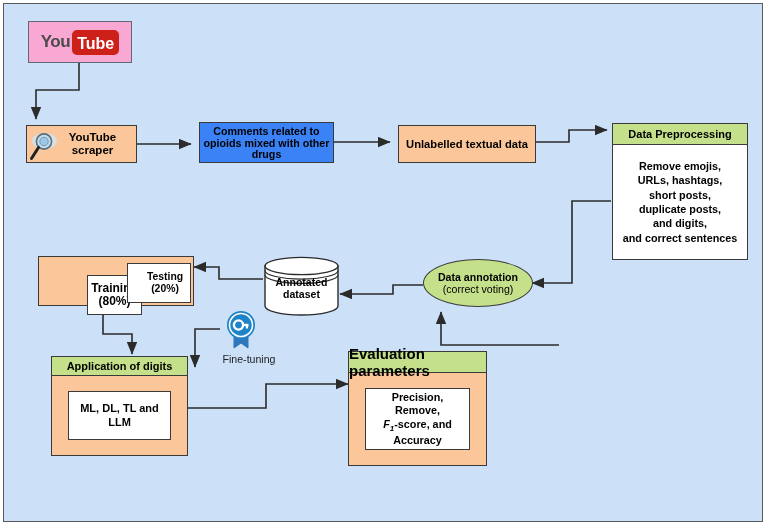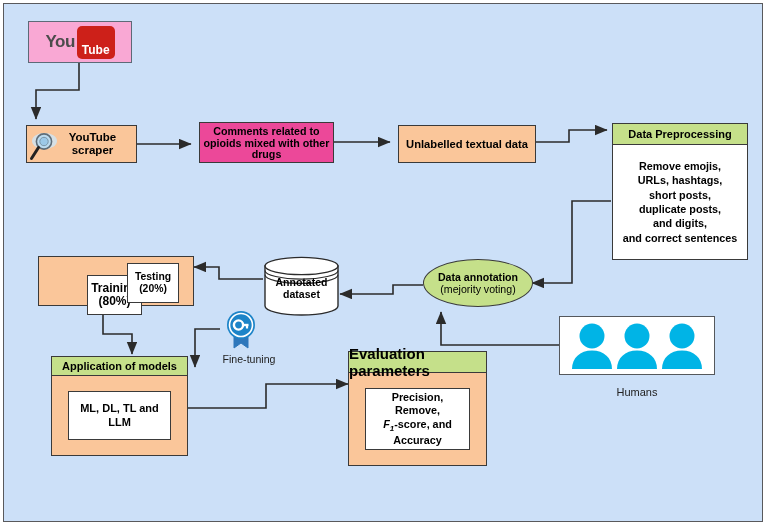--- a/index.html
+++ b/index.html
@@ -21,21 +21,21 @@
   .txt{
     display:flex;align-items:center;justify-content:center;
     text-align:center;line-height:1.12;
   }
   
   .box-orange{
     background:#fac69a;border:1px solid #3a3a3a;
     font-weight:bold;color:#000;
   }
   .box-green{
-    background:#ec4899;border:1px solid #3a3a3a;
+    background:#3b82f6;border:1px solid #3a3a3a;
     font-weight:bold;color:#000;
   }
   .box-white{
     background:#ffffff;border:1px solid #3a3a3a;
     font-weight:bold;color:#000;
   }
   .box-gray{
     background:#f9a8d4;border:1px solid #5d6a77;
   }
   
@@ -126,21 +126,21 @@
 
       <path d="M216,325 L191,325 L191,363" marker-end="url(#ah)"></path>
 
       <path d="M183,404 L262,404 L262,380 L344,380" marker-end="url(#ah)"></path>
     </g>
   </svg>
 
   <div class="node box-gray" style="left:24px;top:17px;width:104px;height:42px;display:flex;align-items:center;justify-content:center;">
     <span style="display:inline-flex;align-items:center;font-size:17px;font-weight:bold;">
       <span style="color:#4c4c4c;letter-spacing:-0.5px;">You</span>
-      <span style="background:#cd2019;color:#fff;border-radius:5px;padding:17px 5px 2px 5px;margin-left:2px;font-size:12px;">Tube</span>
+      <span style="background:#cd2019;color:#fff;border-radius:5px;padding:5px 5px 2px 5px;margin-left:2px;font-size:16px;">Tube</span>
     </span>
   </div>
 
   <div class="node box-orange txt" style="left:22px;top:121px;width:111px;height:38px;font-size:11.5px;">
     <span style="position:absolute;left:2px;top:4px;width:34px;height:32px;">
       <svg width="34" height="32" viewBox="0 0 34 32">
         <ellipse cx="15.5" cy="11" rx="12.5" ry="8" fill="#cfe4f2" opacity="0.85"></ellipse>
         <circle cx="15" cy="11.5" r="7.6" fill="#bcdcf0" stroke="#5f6d78" stroke-width="1.6"></circle>
         <circle cx="15" cy="11.5" r="4.2" fill="#9cc9e8" stroke="#7a95a8" stroke-width="1"></circle>
         <line x1="9.5" y1="17.5" x2="2.5" y2="28.5" stroke="#222" stroke-width="3" stroke-linecap="round"></line>
@@ -173,21 +173,21 @@
         <span>short posts,</span><br>
         <span>duplicate posts,</span><br>
         <span>and digits,</span><br>
         <span>and correct sentences</span>
       </span>
     </div>
   </div>
 
   <div class="node ellipse" style="left:419px;top:255px;width:110px;height:48px;font-size:10.6px;">
     <span class="l1">Data annotation</span>
-    <span class="l2">(mejority voting)</span>
+    <span class="l2">(correct voting)</span>
   </div>
 
   <div class="cyl-wrap" style="left:259px;top:252px;width:77px;height:60px;">
     <svg width="77" height="60" viewBox="0 0 77 60">
       <path d="M2,10 L2,50 A36.5,9 0 0 0 75,50 L75,10 Z" fill="#fff" stroke="#2b2b2b" stroke-width="1.4"></path>
       <ellipse cx="38.5" cy="10" rx="36.5" ry="8.6" fill="#fff" stroke="#2b2b2b" stroke-width="1.4"></ellipse>
       <path d="M2,14.5 A36.5,8.6 0 0 0 75,14.5" fill="none" stroke="#2b2b2b" stroke-width="1.1"></path>
       <path d="M2,18.8 A36.5,8.6 0 0 0 75,18.8" fill="none" stroke="#2b2b2b" stroke-width="1.1"></path>
     </svg>
     <div class="cyl-label" style="font-size:10.5px;">
@@ -196,21 +196,21 @@
     </div>
   </div>
 
   <div class="node box-orange" style="left:34px;top:252px;width:156px;height:50px;">
     <div class="box-white txt" style="position:absolute;left:7px;top:18px;width:53px;height:38px;font-size:12px;margin-left:41px;">
       <span>
         <span>Training</span><br>
         <span>(80%)</span>
       </span>
     </div>
-    <div class="box-white txt" style="position:absolute;left:88px;top:6px;width:50px;height:38px;font-size:10.4px;">
+    <div class="box-white txt" style="position:absolute;left:88px;top:6px;width:50px;height:38px;font-size:10.4px;padding-left:12px;">
       <span>
         <span>Testing</span><br>
         <span>(20%)</span>
       </span>
     </div>
   </div>
 
   <div class="node" style="left:205px;top:306px;width:80px;height:58px;">
     <span style="position:absolute;left:14px;top:0;width:36px;height:40px;">
       <svg width="36" height="40" viewBox="0 0 36 40">
@@ -219,49 +219,34 @@
         <circle cx="18" cy="15" r="11.5" fill="#1d84c8" stroke="#ffffff" stroke-width="1.6"></circle>
         <circle cx="15.5" cy="15" r="4.6" fill="none" stroke="#ffffff" stroke-width="2.4"></circle>
         <line x1="19.5" y1="15" x2="25.5" y2="15" stroke="#ffffff" stroke-width="2.4"></line>
         <line x1="24" y1="15" x2="24" y2="18.5" stroke="#ffffff" stroke-width="2.2"></line>
       </svg>
     </span>
     <div class="plain-label" style="left:0;top:43px;width:80px;font-size:10.6px;">Fine-tuning</div>
   </div>
 
   <div class="node composite" style="left:47px;top:352px;width:137px;height:100px;">
-    <div class="hdr" style="height:18px;font-size:11px;">Application of models</div>
+    <div class="hdr" style="height:18px;font-size:11px;">Application of digits</div>
     <div class="body-wrap">
       <div class="inner" style="font-size:11px;">ML, DL, TL and LLM</div>
     </div>
   </div>
 
   <div class="node composite" style="left:344px;top:347px;width:139px;height:115px;">
     <div class="hdr" style="height:20px;font-size:15px;">Evaluation parameters</div>
     <div class="body-wrap">
       <div class="inner" style="font-size:10.8px;">
         <span>
           <span>Precision,</span><br>
           <span>Remove,</span><br>
           <span><i style="font-style:italic;">F</i><sub style="font-style:italic;font-size:8px;">1</sub><span>-score, and</span></span><br>
           <span>Accuracy</span>
         </span>
       </div>
     </div>
   </div>
 
-  <div class="node" style="left:555px;top:312px;width:156px;height:90px;">
-    <div style="position:absolute;left:0;top:0;width:156px;height:59px;background:#fff;border:1px solid #55585c;box-sizing:border-box;">
-      <svg width="154" height="57" viewBox="0 0 154 57">
-        <g fill="#00b4e6">
-          <circle cx="32" cy="19" r="12.5"></circle>
-          <path d="M32,33.5 C20,33.5 12,41 12,52 L52,52 C52,41 44,33.5 32,33.5 Z"></path>
-          <circle cx="77" cy="19" r="12.5"></circle>
-          <path d="M77,33.5 C65,33.5 57,41 57,52 L97,52 C97,41 89,33.5 77,33.5 Z"></path>
-          <circle cx="122" cy="19" r="12.5"></circle>
-          <path d="M122,33.5 C110,33.5 102,41 102,52 L142,52 C142,41 134,33.5 122,33.5 Z"></path>
-        </g>
-      </svg>
-    </div>
-    <div class="plain-label" style="left:0;top:70px;width:156px;font-size:11px;">Humans</div>
-  </div>
 
 </div>
 
 </body></html>

